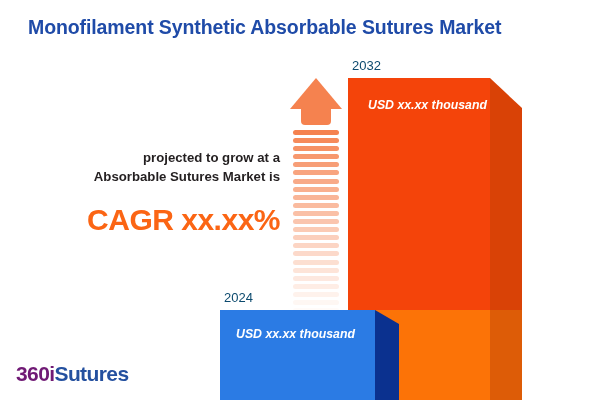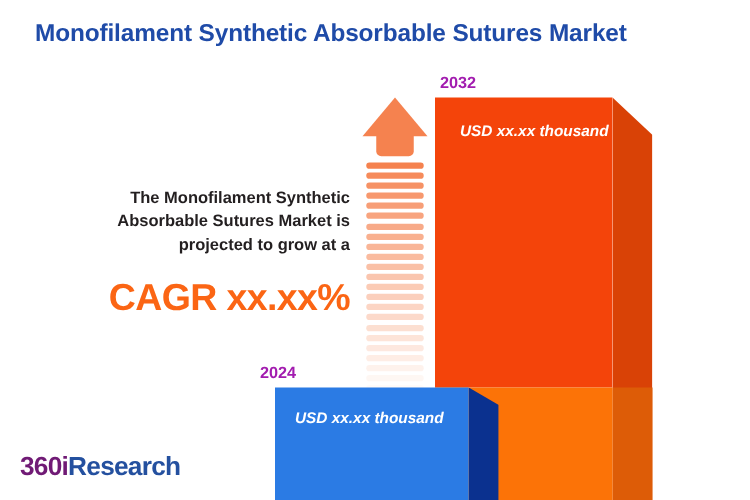--- a/index.html
+++ b/index.html
@@ -170,25 +170,25 @@
     width: 24px;
     height: 90px;
     background: #0b318f;
     clip-path: polygon(0 0, 100% 14px, 100% 100%, 0 100%);
   }
 
   
   .year-label {
     position: absolute;
     font-size: 13px;
-    font-weight: bold;
-    color: #a21caf;
+    font-weight: normal;
+    color: #0c4a6e;
   }
   #label-2032 { left: 352px; top: 58px; }
-  #label-2024 { left: 208px; top: 290px; }
+  #label-2024 { left: 224px; top: 290px; }
 
   .value-label {
     position: absolute;
     font-size: 12.3px;
     font-weight: bold;
     color: #ffffff;
     white-space: nowrap;
     font-style: italic;
   }
   #value-2032 { left: 368px; top: 98px; }
@@ -208,23 +208,22 @@
   .logo-research { color: #24509f; }
 </style>
 </head>
 <body>
 
 <div id="infographic">
 
   <div class="title">Monofilament Synthetic Absorbable Sutures Market</div>
 
   <div class="copy-block">
-    <div class="copy-lead">The Monofilament Synthetic</div>
+    <div class="copy-lead">projected to grow at a</div>
     <div class="copy-lead">Absorbable Sutures Market is</div>
-    <div class="copy-lead">projected to grow at a</div>
     <div class="copy-cagr">CAGR xx.xx%</div>
   </div>
 
   <div class="arrow">
     <div class="arrow-head"></div>
     <div class="arrow-neck"></div>
     <div class="arrow-bars" id="arrow-bars">
         <div class="arrow-bar" style="opacity: 1;"></div>
         <div class="arrow-bar" style="opacity: 0.93;"></div>
         <div class="arrow-bar" style="opacity: 0.874;"></div>
@@ -263,16 +262,16 @@
     <div class="face-blue"></div>
   </div>
 
   <div class="year-label" id="label-2032">2032</div>
   <div class="value-label" id="value-2032">USD xx.xx thousand</div>
 
   <div class="year-label" id="label-2024">2024</div>
   <div class="value-label" id="value-2024">USD xx.xx thousand</div>
 
   <div class="logo">
-    <span class="logo-360i">360i</span><span class="logo-research">Research</span>
+    <span class="logo-360i">360i</span><span class="logo-research">Sutures</span>
   </div>
 
 </div>
 
 </body></html>

